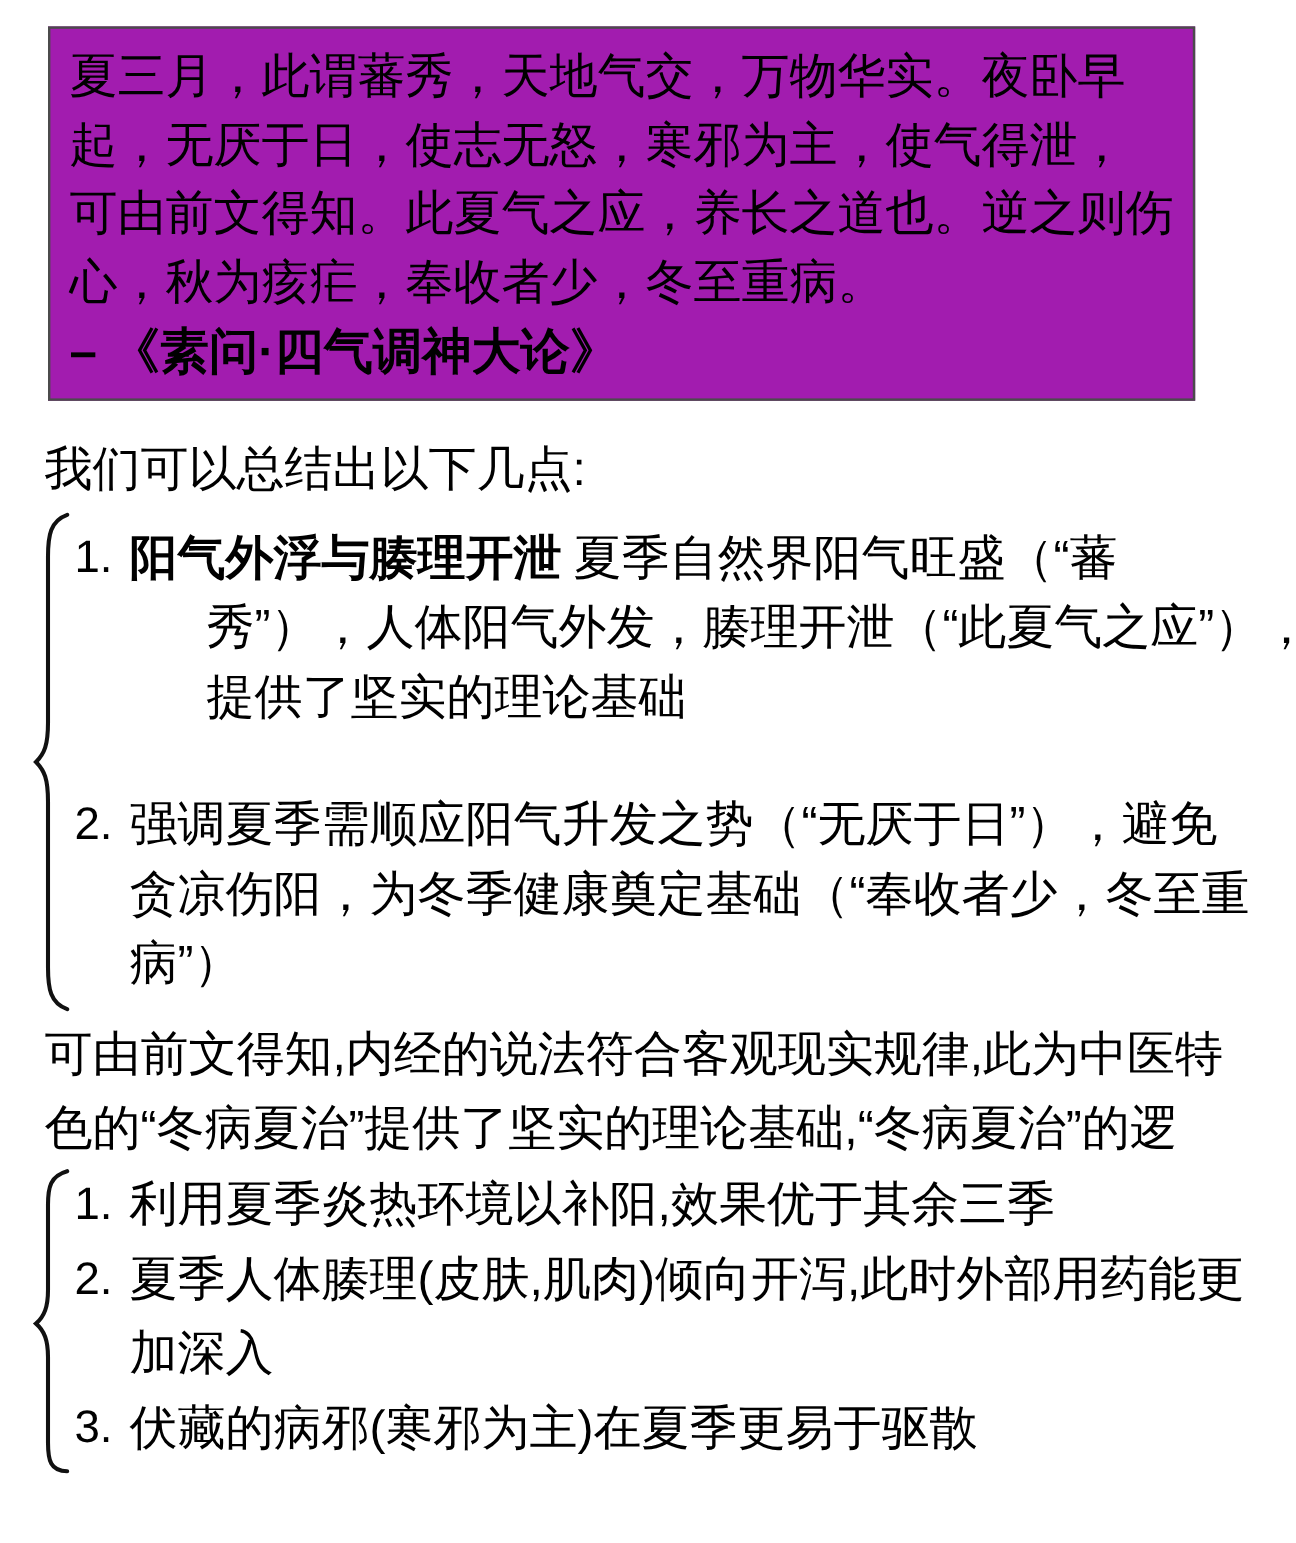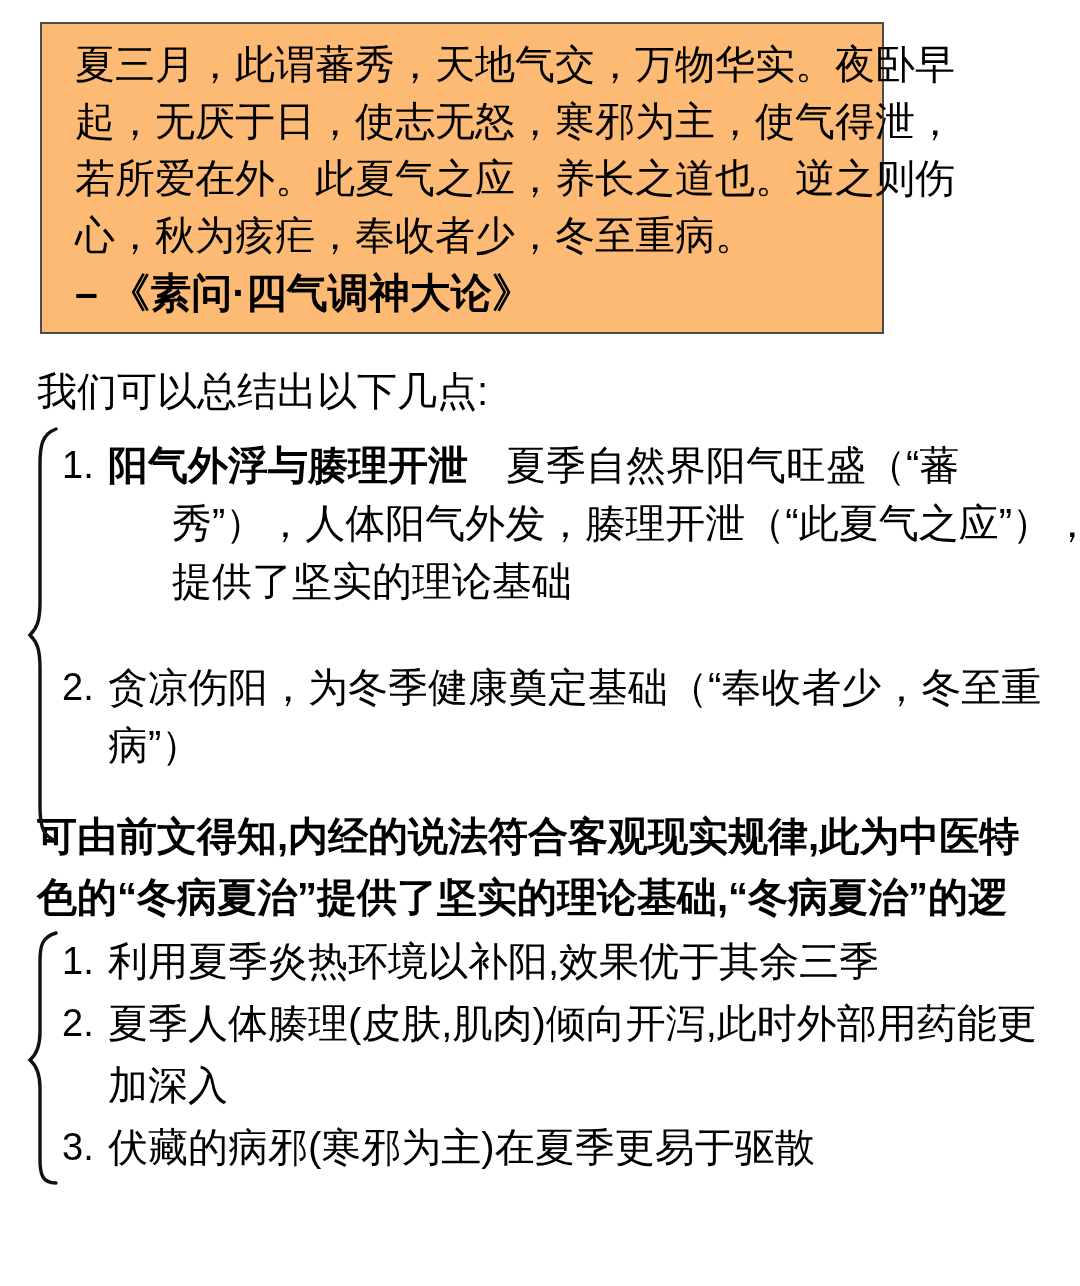--- a/index.html
+++ b/index.html
@@ -6,24 +6,24 @@
   html, body {
     margin: 0; padding: 0;
     width: 1080px; height: 1286px;
     background: #ffffff;
     color: #000000;
     font-family: "Liberation Sans", "DejaVu Sans", sans-serif;
     overflow: hidden;
   }
   .quote-box {
     margin: 22px 0 0 40px;
-    width: 844px;
+    width: 956px;
     border: 2px solid #4b4b4b;
-    padding: 12px 26px 14px 33px;
-    background: #fdba74;
+    padding: 12px 26px 14px 16px;
+    background: #a21caf;
   }
   .q-line { font-size: 40px; line-height: 57px; white-space: nowrap; }
   .q-attr {
     font-size: 41px; line-height: 50px;
     font-weight: bold; text-align: left;
     margin-top: 4px; padding-right: 4px;
   }
   .intro { margin: 32px 0 0 37px; font-size: 40px; line-height: 50px; }
   .list { position: relative; }
   .list1 { margin-top: 8px; padding: 12px 0 10px 0; }
@@ -35,34 +35,34 @@
   .item { position: relative; }
   .num {
     position: absolute; left: 62px; top: 0;
     font-size: 38px; line-height: 58px;
   }
   .list2 .num { line-height: 62px; }
   .line { font-size: 40px; line-height: 58px; white-space: nowrap; }
   .list2 .line { line-height: 62px; margin-left: 108px; }
   .ind1 { margin-left: 108px; }
   .ind2 { margin-left: 172px; }
-  .term { font-weight: bold; margin-right: 38px; }
+  .term { font-weight: bold; margin-right: 10px; }
   .item-gap { margin-top: 48px; }
-  .para { margin: 22px 0 0 37px; font-weight: bold; }
+  .para { margin: 7px 0 0 37px; }
   .para .p-line { font-size: 40px; line-height: 61px; white-space: nowrap; }
 </style>
 </head>
 <body>
 
 <div>
 
   <div class="quote-box">
     <div class="q-line">夏三月，此谓蕃秀，天地气交，万物华实。夜卧早</div>
     <div class="q-line">起，无厌于日，使志无怒，寒邪为主，使气得泄，</div>
-    <div class="q-line">若所爱在外。此夏气之应，养长之道也。逆之则伤</div>
+    <div class="q-line">可由前文得知。此夏气之应，养长之道也。逆之则伤</div>
     <div class="q-line">心，秋为痎疟，奉收者少，冬至重病。</div>
     <div class="q-attr">– 《素问·四气调神大论》</div>
   </div>
 
   <div class="intro">我们可以总结出以下几点:</div>
 
   <div class="list list1">
     <svg class="brace" width="34" height="418" viewBox="0 0 34 418" aria-hidden="true">
       <path d="M 30 3 C 16 8 14 20 14 38 L 14 176 C 14 195 11 202 4 209 C 11 216 14 223 14 242 L 14 380 C 14 398 16 410 30 415" fill="none" stroke="#111111" stroke-width="3.4" stroke-linecap="round"></path>
     </svg>
@@ -71,20 +71,21 @@
       <span class="num">1.</span>
       <div class="line ind1">
         <span class="term">阳气外浮与腠理开泄</span><span>夏季自然界阳气旺盛（“蕃</span>
       </div>
       <div class="line ind2">秀”），人体阳气外发，腠理开泄（“此夏气之应”），</div>
       <div class="line ind2">提供了坚实的理论基础</div>
     </div>
 
     <div class="item item-gap">
       <span class="num">2.</span>
+      <div class="line ind1">强调夏季需顺应阳气升发之势（“无厌于日”），避免</div>
       <div class="line ind1">贪凉伤阳，为冬季健康奠定基础（“奉收者少，冬至重</div>
       <div class="line ind1">病”）</div>
     </div>
   </div>
 
   <div class="para">
     <div class="p-line">可由前文得知,内经的说法符合客观现实规律,此为中医特</div>
     <div class="p-line">色的“冬病夏治”提供了坚实的理论基础,“冬病夏治”的逻</div>
   </div>
 

